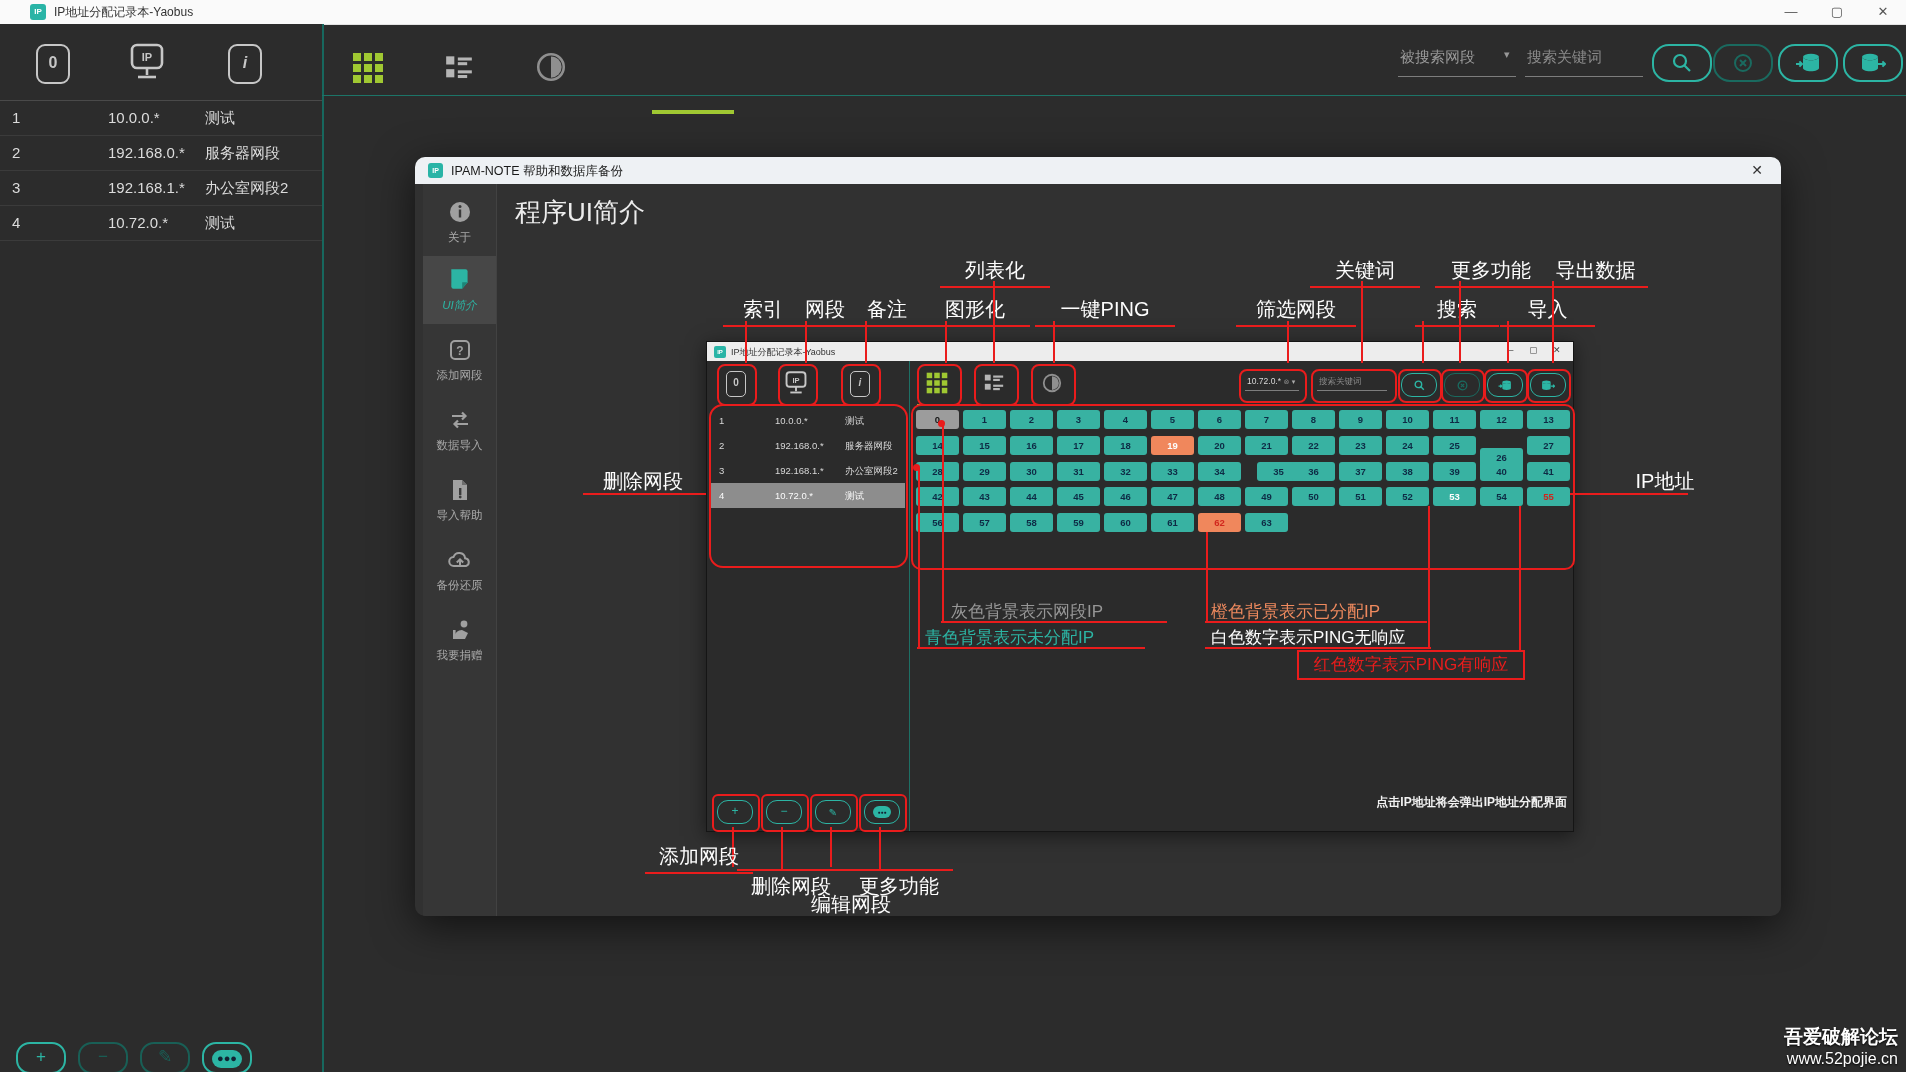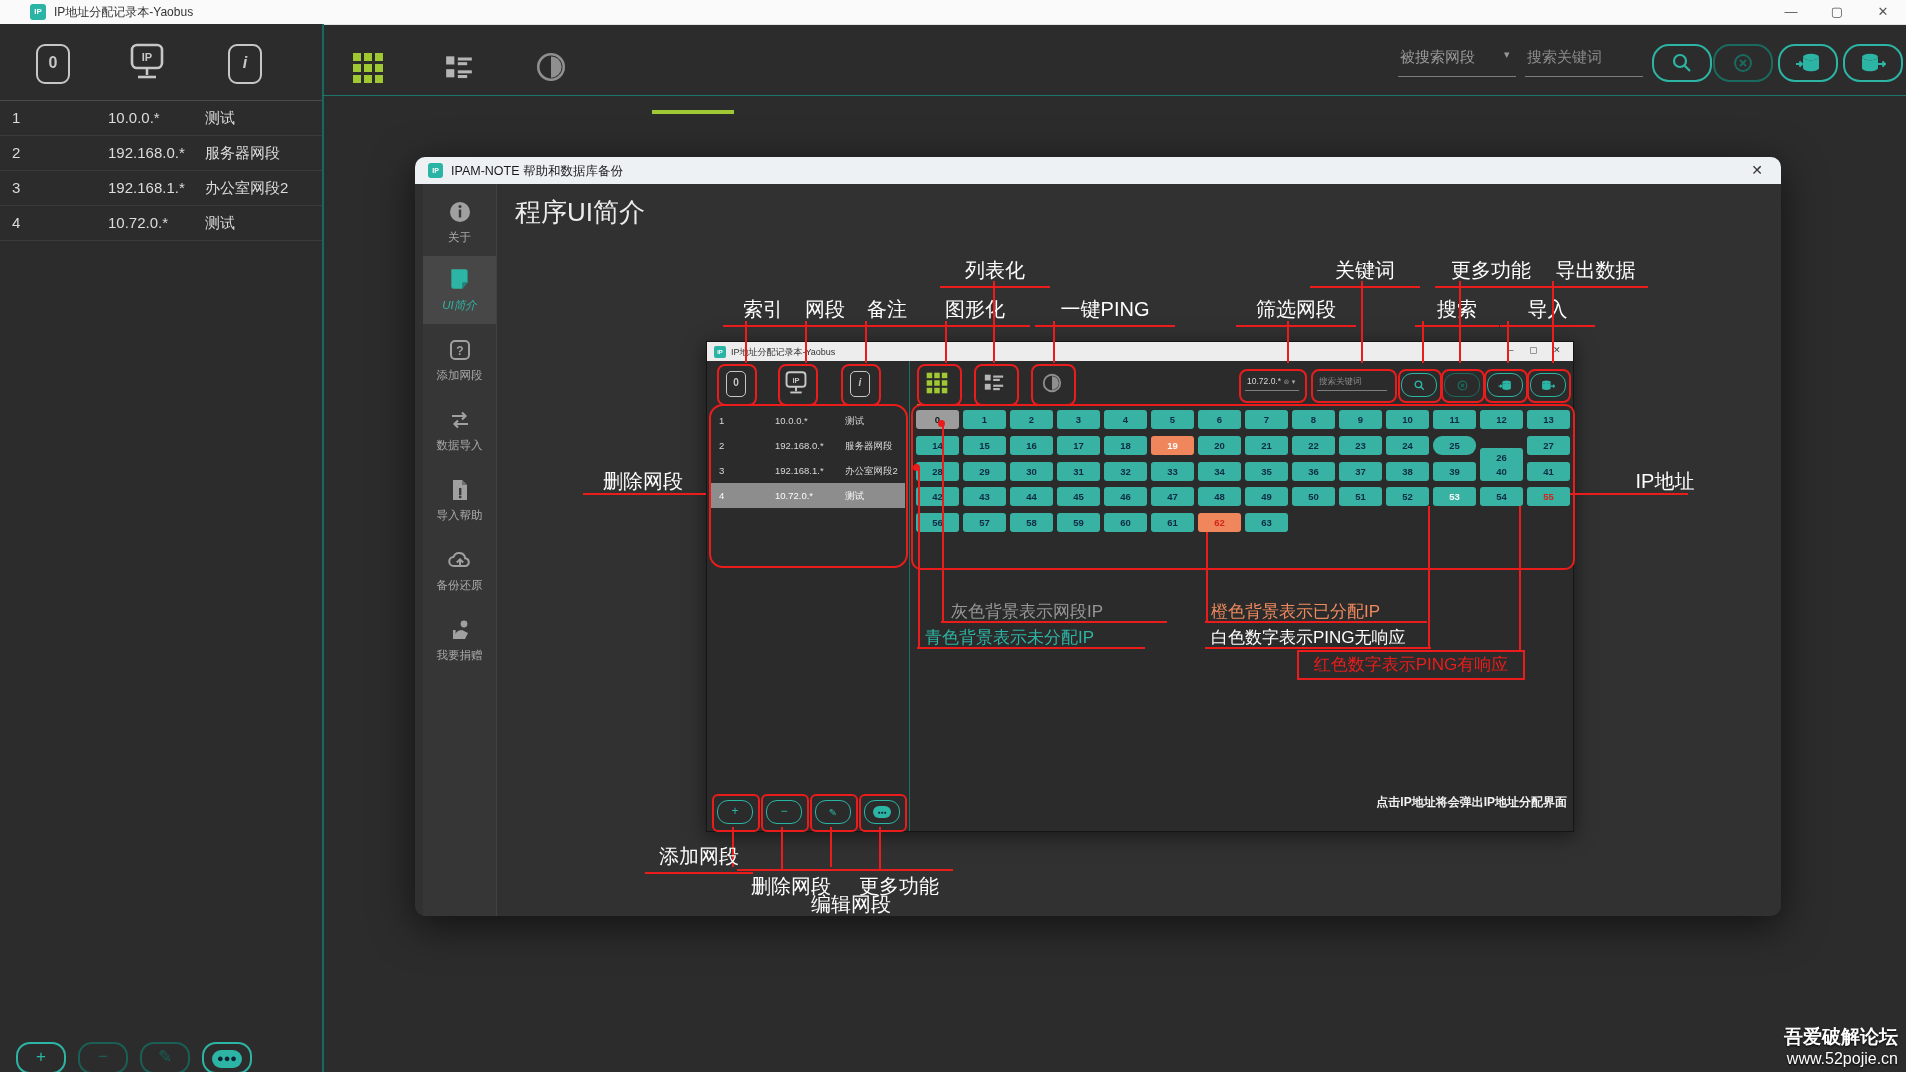--- a/index.html
+++ b/index.html
@@ -467,31 +467,31 @@
           <div class="tile" style="left: 256px; top: 94px;">15</div>
           <div class="tile" style="left: 303px; top: 94px;">16</div>
           <div class="tile" style="left: 350px; top: 94px;">17</div>
           <div class="tile" style="left: 397px; top: 94px;">18</div>
           <div class="tile orange num-white" style="left: 444px; top: 94px;">19</div>
           <div class="tile" style="left: 491px; top: 94px;">20</div>
           <div class="tile" style="left: 538px; top: 94px;">21</div>
           <div class="tile" style="left: 585px; top: 94px;">22</div>
           <div class="tile" style="left: 632px; top: 94px;">23</div>
           <div class="tile" style="left: 679px; top: 94px;">24</div>
-          <div class="tile" style="left: 726px; top: 94px; border-radius: 9px;">25</div>
+          <div class="tile" style="left: 726px; top: 94px;">25</div>
           <div class="tile" style="left: 773px; top: 106px;">26</div>
           <div class="tile" style="left: 820px; top: 94px;">27</div>
           <div class="tile" style="left: 209px; top: 120px;">28</div>
           <div class="tile" style="left: 256px; top: 120px;">29</div>
           <div class="tile" style="left: 303px; top: 120px;">30</div>
           <div class="tile" style="left: 350px; top: 120px;">31</div>
           <div class="tile" style="left: 397px; top: 120px;">32</div>
           <div class="tile" style="left: 444px; top: 120px;">33</div>
           <div class="tile" style="left: 491px; top: 120px;">34</div>
-          <div class="tile" style="left: 538px; top: 120px; text-align: center;">35</div>
+          <div class="tile" style="left: 550px; top: 120px; text-align: center;">35</div>
           <div class="tile" style="left: 585px; top: 120px;">36</div>
           <div class="tile" style="left: 632px; top: 120px;">37</div>
           <div class="tile" style="left: 679px; top: 120px;">38</div>
           <div class="tile" style="left: 726px; top: 120px;">39</div>
           <div class="tile" style="left: 773px; top: 120px;">40</div>
           <div class="tile" style="left: 820px; top: 120px;">41</div>
           <div class="tile" style="left: 209px; top: 145px;">42</div>
           <div class="tile" style="left: 256px; top: 145px;">43</div>
           <div class="tile" style="left: 303px; top: 145px;">44</div>
           <div class="tile" style="left: 350px; top: 145px;">45</div>

